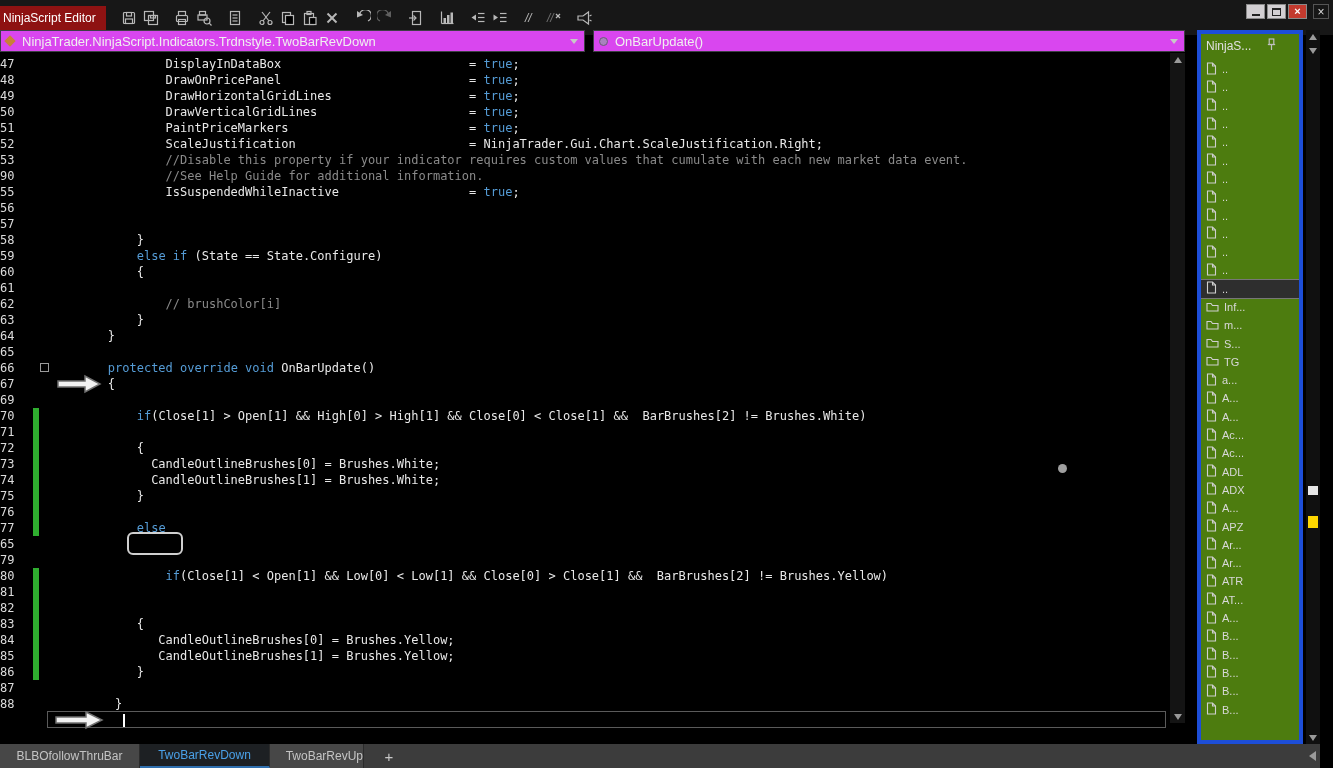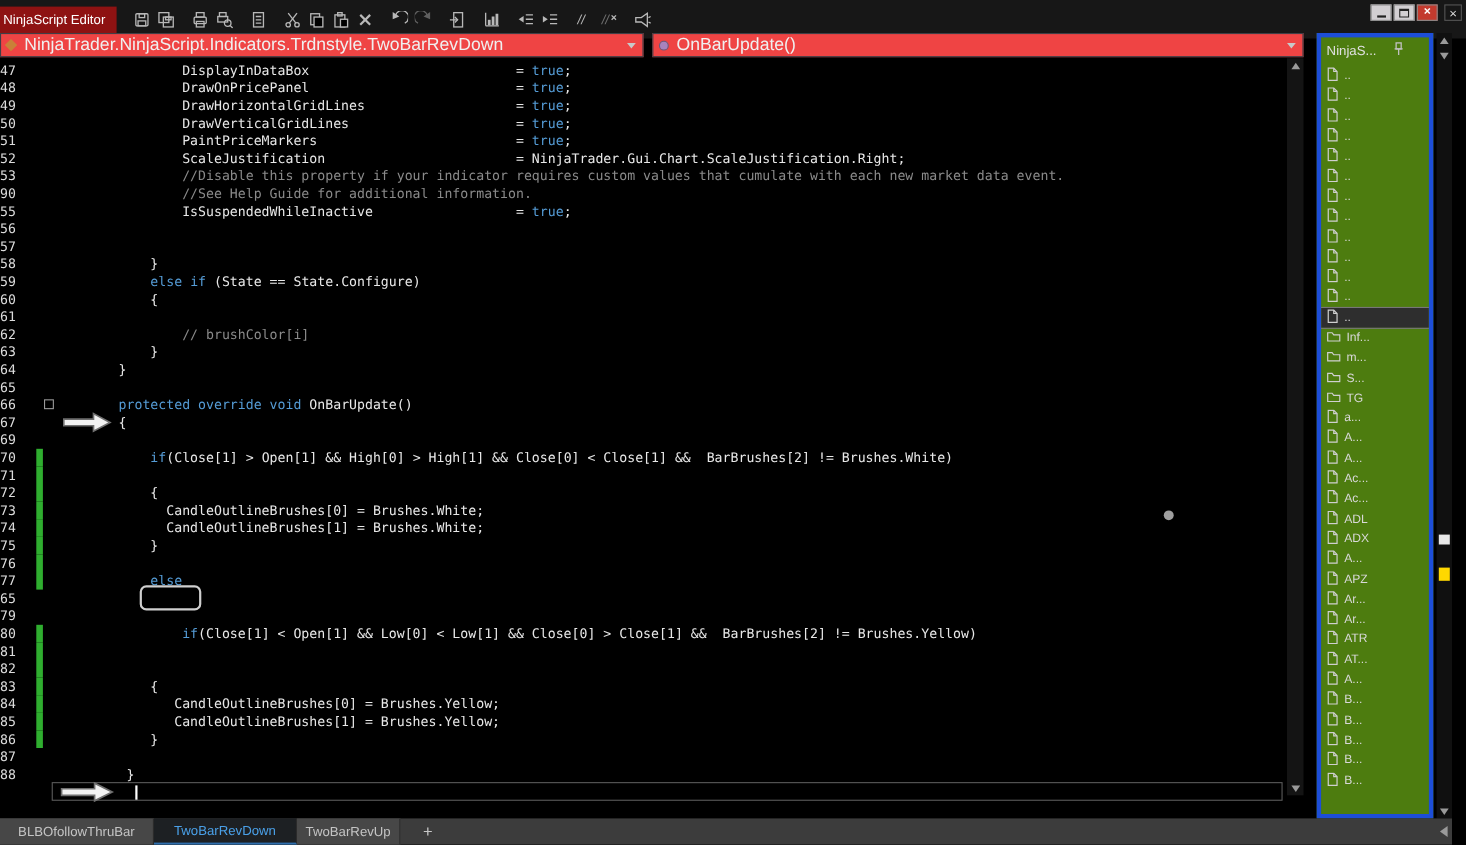--- a/index.html
+++ b/index.html
@@ -23,21 +23,21 @@
   .win-btn{width:19px;height:15px;background:#d2cfd2;border:1px solid #8a8a8a;color:#111;
     display:flex;align-items:center;justify-content:center;font-size:11px;line-height:1}
   .win-btn .min-glyph{width:8px;height:2px;background:#222;margin-top:7px}
   .win-btn .max-glyph{width:9px;height:8px;border:1px solid #222;border-top-width:2px}
   .win-btn.close{background:#c33a2e;color:#fff;font-weight:bold}
   .pane-close{position:absolute;right:4px;top:4px;width:16px;height:15px;color:#ddd;
     display:flex;align-items:center;justify-content:center;font-size:12px;border:1px solid #555}
 
   
   .navbar{position:absolute;left:0;top:30px;height:22px;display:flex;gap:8px}
-  .dropdown{background:#ef4444;border:1px solid #3f3f46;color:#f0f0f0;font-size:16px;height:22px;
+  .dropdown{background:#d946ef;border:1px solid #3f3f46;color:#f0f0f0;font-size:13px;height:22px;
     display:flex;align-items:center;padding:0 2px 0 5px}
   .dd-class{width:585px}.dd-method{width:592px}
   .dd-label{flex:1;white-space:nowrap;overflow:hidden}
   .dd-icon-class{width:8px;height:8px;background:#c98038;transform:rotate(45deg);margin-right:8px;flex:none}
   .dd-icon-method{width:9px;height:9px;background:#a883bd;border-radius:50%;border:1px solid #6c5a7a;margin-right:7px;flex:none}
   .chev-zone{width:16px;display:flex;align-items:center;justify-content:center;flex:none}
   .chev{width:0;height:0;border-left:4px solid transparent;border-right:4px solid transparent;
     border-top:5px solid #c8c8c8}
 
   
@@ -612,20 +612,20 @@
     </div>
 </div>
 
 <div class="tabbar" id="tabbar">
     <div class="tab" style="width: 140px;">
       <span>BLBOfollowThruBar</span>
     </div>
     <div class="tab active" style="width: 130px;">
       <span>TwoBarRevDown</span>
     </div>
-    <div class="tab" style="width: 94px;">
+    <div class="tab" style="width: 94px; justify-content: flex-end;">
       <span>TwoBarRevUp</span>
     </div>
     <div class="tab-add">+</div>
   </div>
 <div class="tab-scroll-left">
     <span class="tri-left"></span>
   </div>
 
 </body></html>

